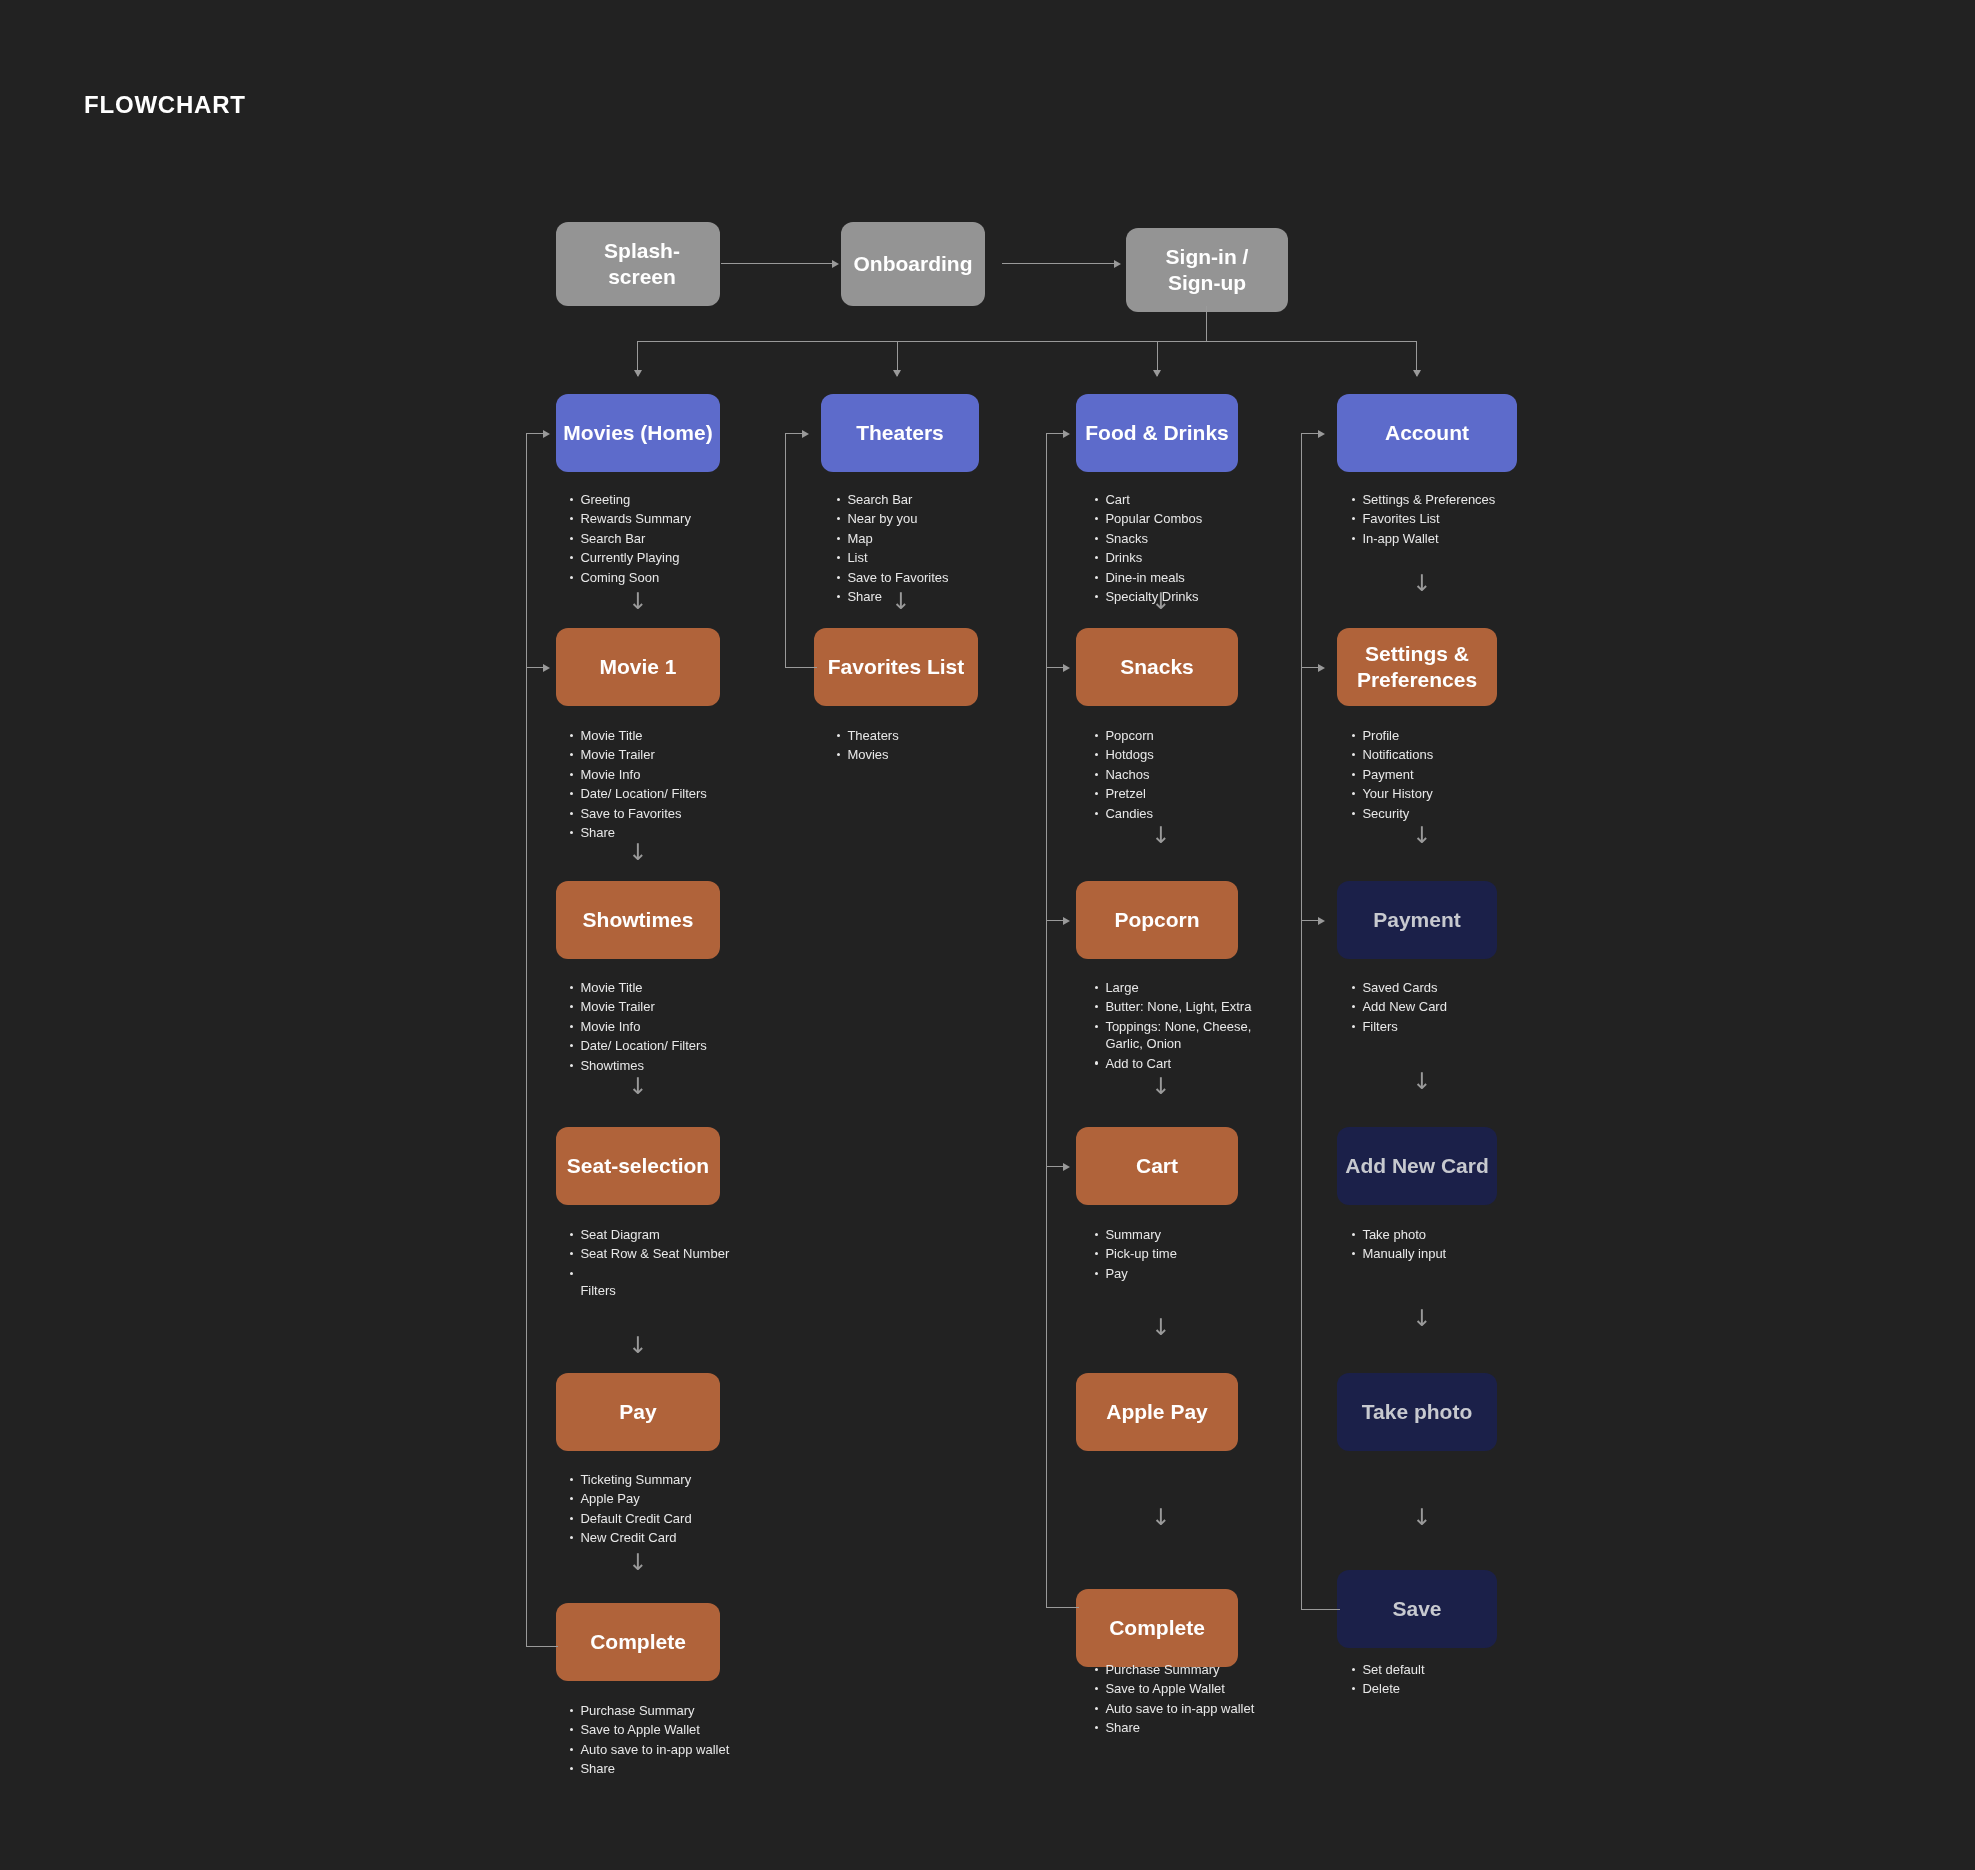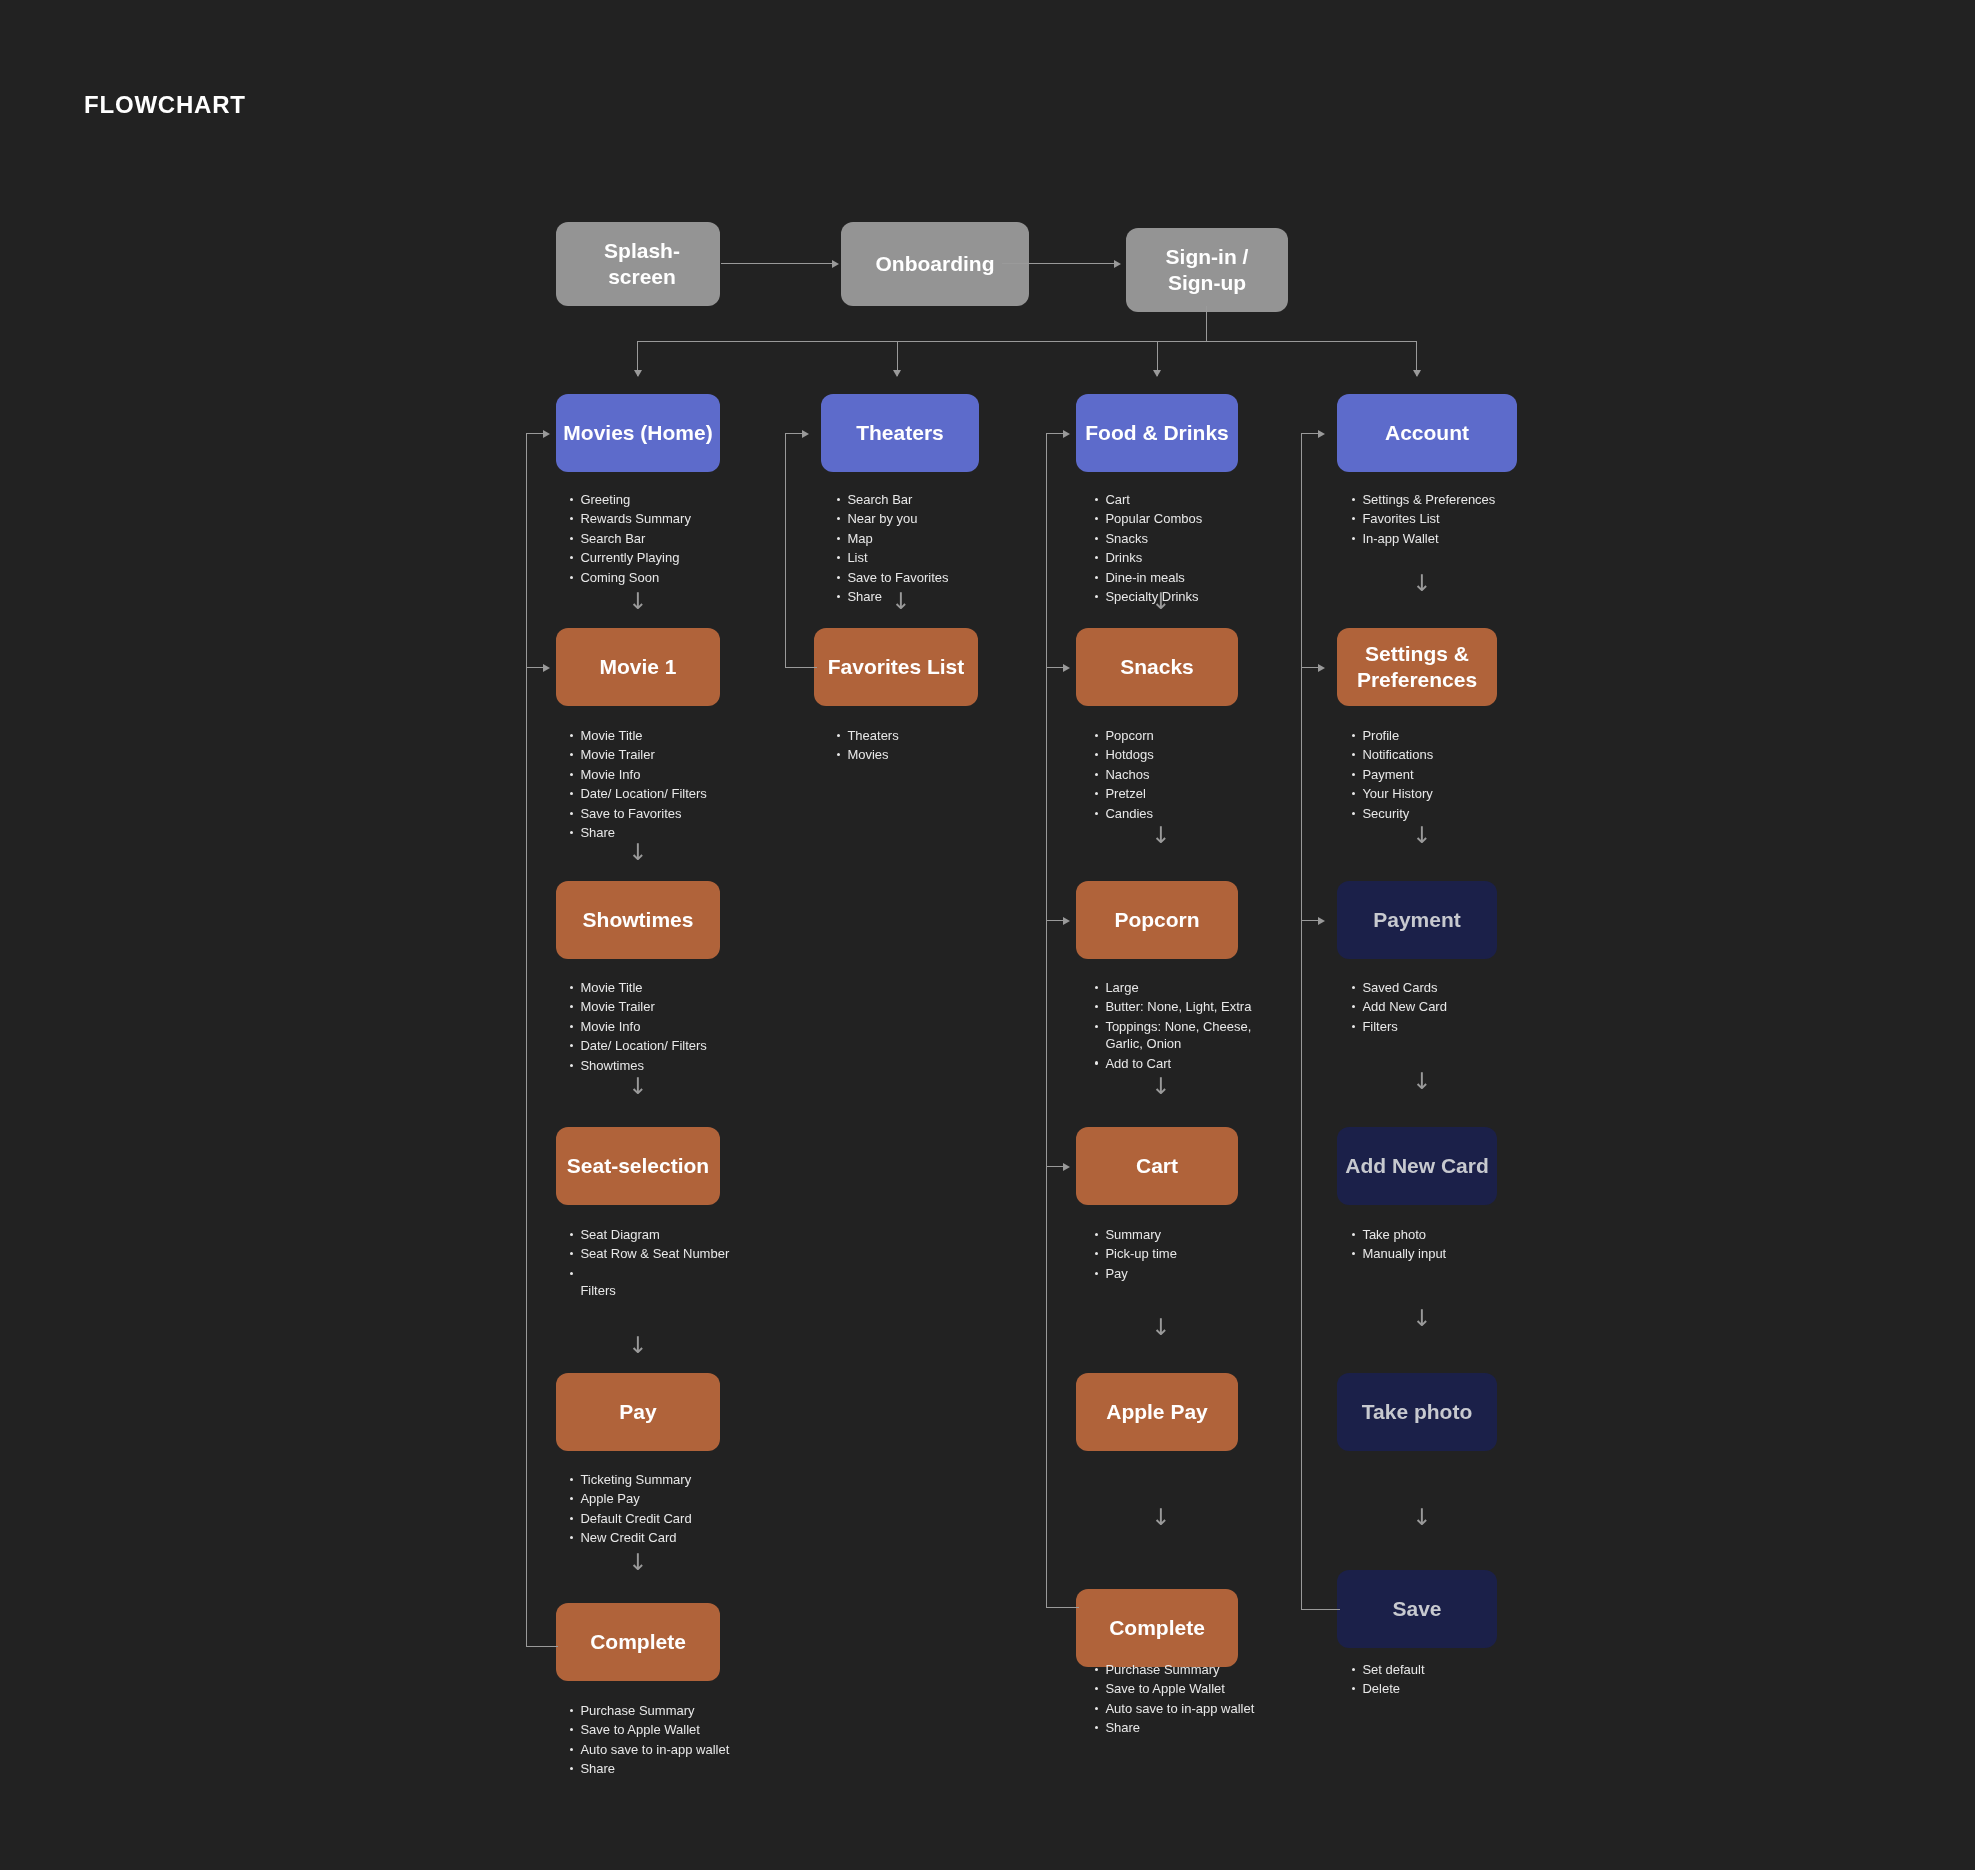--- a/index.html
+++ b/index.html
@@ -98,21 +98,21 @@
 </head>
 <body>
 
 <div id="root">
 
   <div id="page-title">FLOWCHART</div>
 
   <div class="node gray" style="left:556px; top:222px; width:164px; height:84px;">
     <span style="white-space: pre-line; margin-left: 8px;">Splash-screen</span>
   </div>
-  <div class="node gray" style="left:841px; top:222px; width:188px; height:84px;">
+  <div class="node gray" style="left:841px; top:222px; width:144px; height:84px;">
     <span style="white-space: pre-line;">Onboarding</span>
   </div>
   <div class="node gray" style="left:1126px; top:228px; width:162px; height:84px;">
     <span style="white-space: pre-line;">Sign-in /
 Sign-up</span>
   </div>
 
   <div class="hline" style="left:721px; top:263px; width:112px;"></div>
   <div class="arr-r" style="left:832px; top:260px;"></div>
 

